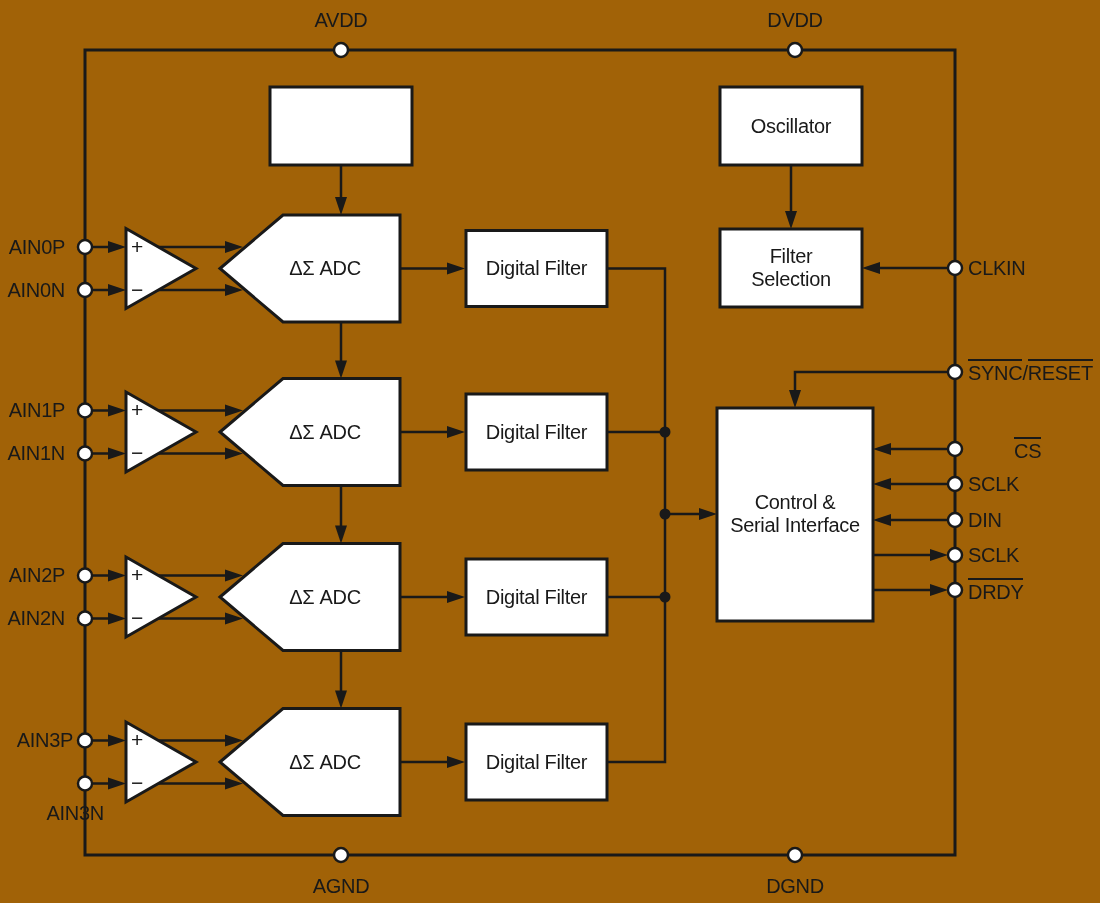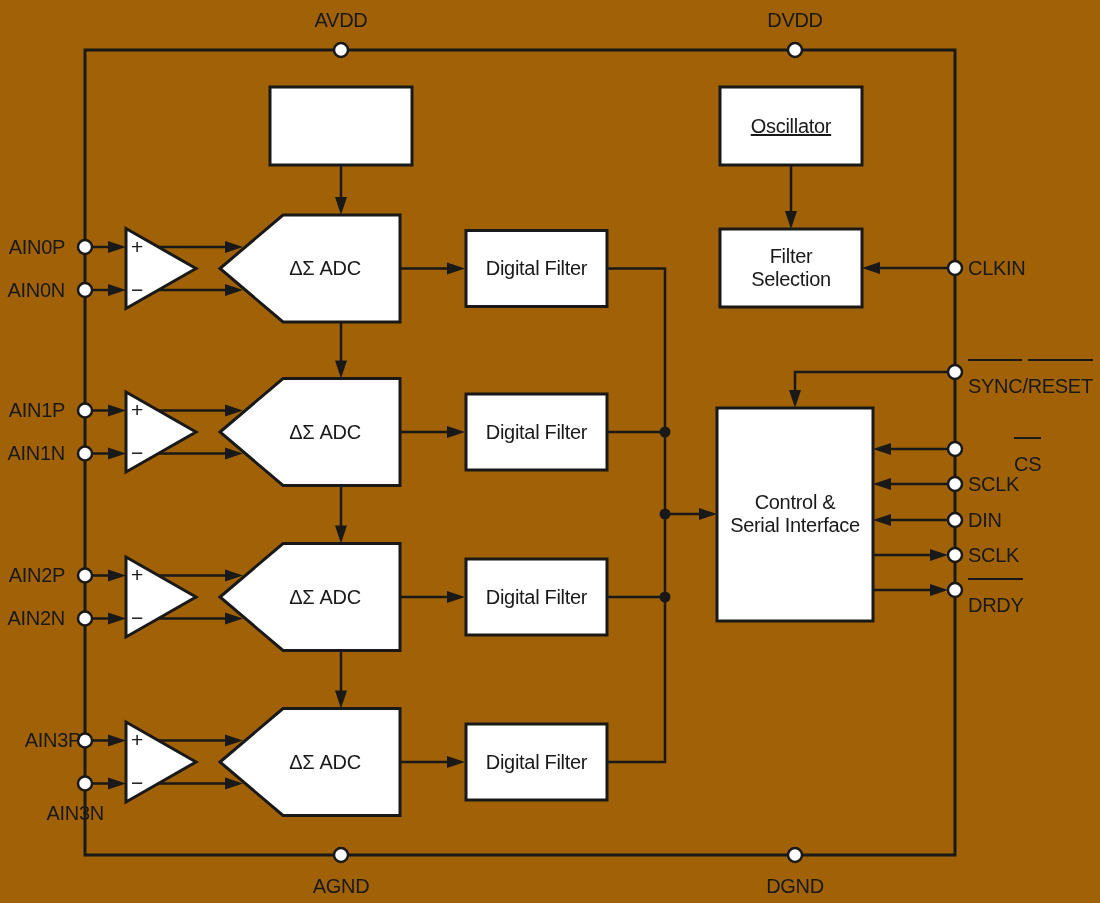--- a/index.html
+++ b/index.html
@@ -8,21 +8,21 @@
     font-family:"Liberation Sans", sans-serif; color:#191919; overflow:hidden;
   }
   .stage svg { position:absolute; left:0; top:0; }
   .lbl {
     position:absolute; font-size:20px; line-height:24px; height:24px;
     white-space:nowrap; color:#191919; letter-spacing:-0.3px;
   }
   .ctr  { text-align:center; }
   .rgt  { text-align:right; }
   .two  { line-height:23px; height:46px; }
-  .ovl  { display:inline-block; line-height:21px; border-top:2px solid currentColor; padding-top:15px; }
+  .ovl  { display:inline-block; line-height:21px; border-top:2px solid currentColor; padding-top:2px; }
   .sym  { font-size:21px; }
 </style>
 </head>
 <body>
 
 <div class="stage">
 
 <svg width="1100" height="903" viewBox="0 0 1100 903" stroke-linecap="butt" stroke-linejoin="miter">
 
   <rect x="85" y="50" width="870" height="805" fill="none" stroke="#191919" stroke-width="3"></rect>
@@ -184,32 +184,32 @@
 <div class="lbl ctr" style="left:735px; top:8px;   width:120px;">DVDD</div>
 <div class="lbl ctr" style="left:281px; top:874px; width:120px;">AGND</div>
 <div class="lbl ctr" style="left:735px; top:874px; width:120px;">DGND</div>
 
 <div class="lbl rgt" style="left:0; top:235px; width:65px;">AIN0P</div>
 <div class="lbl rgt" style="left:0; top:278px; width:65px;">AIN0N</div>
 <div class="lbl rgt" style="left:0; top:398px; width:65px;">AIN1P</div>
 <div class="lbl rgt" style="left:0; top:441px; width:65px;">AIN1N</div>
 <div class="lbl rgt" style="left:0; top:563px; width:65px;">AIN2P</div>
 <div class="lbl rgt" style="left:0; top:606px; width:65px;">AIN2N</div>
-<div class="lbl rgt" style="left:16px; top:728px; width:65px;">AIN3P</div>
+<div class="lbl rgt" style="left:8px; top:728px; width:65px;">AIN3P</div>
 <div class="lbl rgt" style="left:0; top:801px; width:65px;padding-left:39px;">AIN3N</div>
 
 <div class="lbl" style="left:968px; top:256px;">CLKIN</div>
 <div class="lbl" style="left:968px; top:359px;"><span class="ovl">SYNC</span><span>/</span><span class="ovl">RESET</span></div>
 <div class="lbl" style="left:968px; top:437px;margin-left:46px;"><span class="ovl">CS</span></div>
 <div class="lbl" style="left:968px; top:472px;">SCLK</div>
 <div class="lbl" style="left:968px; top:508px;">DIN</div>
 <div class="lbl" style="left:968px; top:543px;">SCLK</div>
 <div class="lbl" style="left:968px; top:578px;"><span class="ovl">DRDY</span></div>
 
-<div class="lbl ctr" style="left:720px; top:114px; width:142px;text-decoration:underline;">Oscillator</div>
+<div class="lbl ctr" style="left:720px; top:114px; width:142px;">Oscillator</div>
 <div class="lbl two ctr" style="left:720px; top:245px; width:142px;">
   <div>Filter</div>
   <div>Selection</div>
 </div>
 <div class="lbl two ctr" style="left:717px; top:491px; width:156px;">
   <div>Control &amp;</div>
   <div>Serial Interface</div>
 </div>
 
 <div class="lbl ctr" style="left:255px; top:256px; width:140px;">ΔΣ ADC</div>

